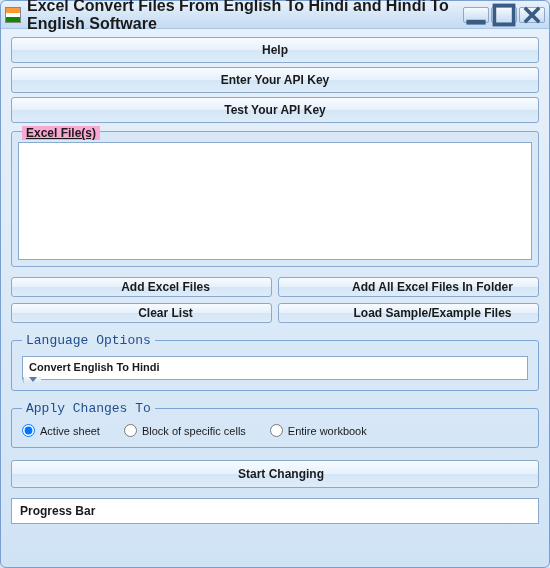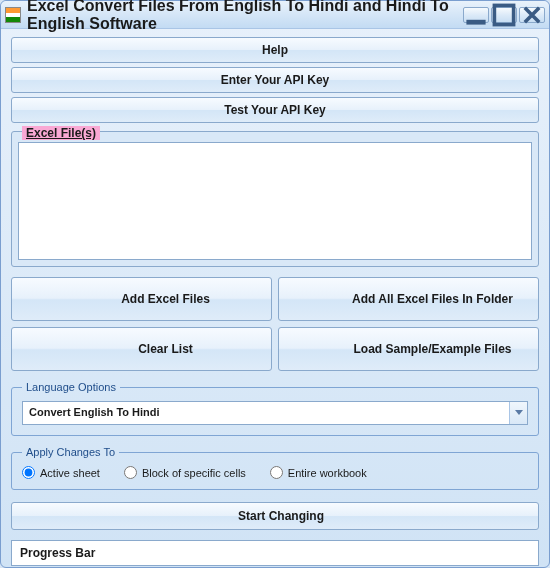--- a/index.html
+++ b/index.html
@@ -101,40 +101,42 @@
   background: #fff;
   border: 1px solid #8aa9cc;
   margin-top: -6px;
 }
 .btn-grid {
   display: grid;
   grid-template-columns: 1fr 1fr;
   gap: 6px;
   margin-top: 6px;
 }
-.btn-grid .big-btn { height: 44px; padding-left: 48px; }
+.btn-grid .big-btn { height: 20px; padding-left: 48px; }
 fieldset.group {
   border: 1px solid #7fa5d4;
   border-radius: 3px;
   padding: 8px 10px 10px 10px;
   margin-top: 6px;
   background: transparent;
 }
 fieldset.group legend {
   padding: 0 4px;
-  font-size: 11px;
+  font-size: 13px;
   color: #1f4d8a;
   font-weight: normal;
+  font-family: Liberation Mono, monospace;
 }
 .combo {
   width: 100%;
   height: 24px;
   display: flex;
   background: #fff;
   border: 1px solid #8aa9cc;
+  flex-direction: column;
 }
 .combo .combo-text {
   flex: 1;
   padding: 4px 6px;
   font-size: 11px;
   font-weight: bold;
   color: #1a1a1a;
 }
 .combo .combo-arrow {
   width: 18px;

